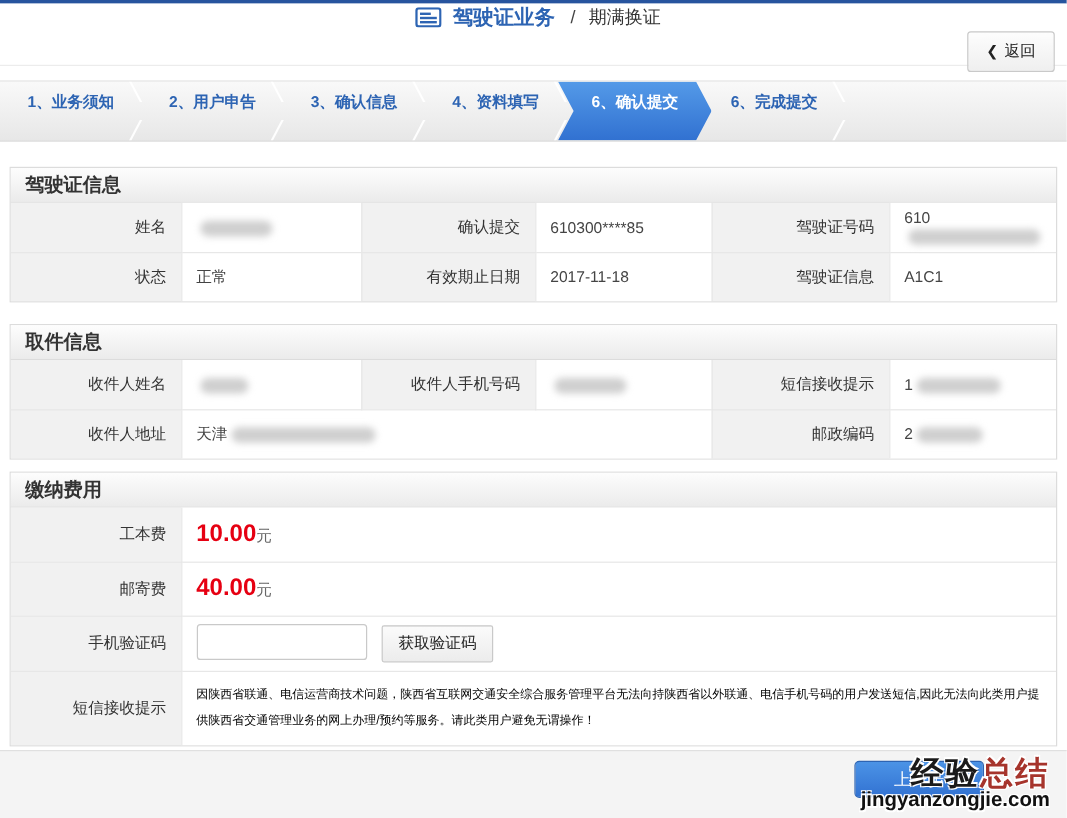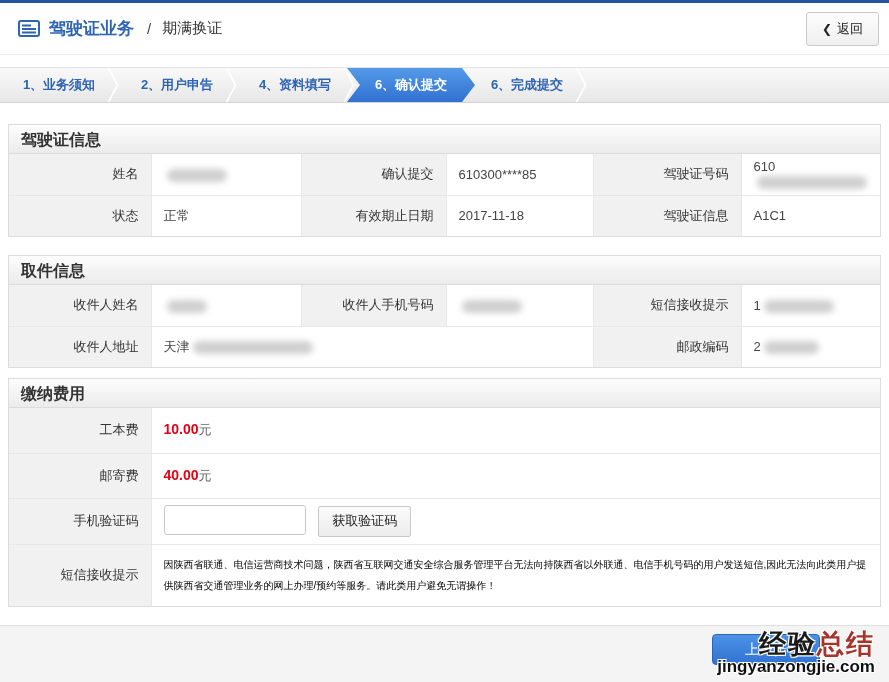--- a/index.html
+++ b/index.html
@@ -14,20 +14,21 @@
   
   .topline { height: 3px; background: #27549e; }
   
   .header {
     height: 52px;
     display: flex;
     align-items: center;
     padding: 0 10px 0 18px;
     background: #fff;
     border-bottom: 1px solid #ececec;
+    flex-direction: column;
   }
   .header-title { display: flex; align-items: center; gap: 9px; }
   .license-icon { width: 22px; height: 17px; display: inline-block; }
   .title-main { color: #2d64b3; font-weight: bold; font-size: 17px; }
   .title-divider { color: #444; font-size: 15px; margin: 0 2px 0 4px; }
   .title-sub { color: #333; font-size: 15px; }
   .back-btn {
     margin-left: auto;
     border: 1px solid #c9c9c9;
     background: linear-gradient(#fdfdfd, #efefef);
@@ -37,21 +38,21 @@
     color: #222;
     display: flex;
     align-items: center;
     gap: 5px;
     cursor: pointer;
   }
   .back-chevron { font-weight: bold; font-size: 12px; color: #222; }
   
   .steps {
     margin-top: 12px;
-    height: 36px;
+    height: 51px;
     background: linear-gradient(#f9f9f9, #e7e7e7);
     border-top: 1px solid #e3e3e3;
     border-bottom: 1px solid #d4d4d4;
     display: flex;
     align-items: stretch;
     overflow: hidden;
   }
   .step {
     flex: 0 0 118px;
     text-align: center;
@@ -98,21 +99,21 @@
   td { border: 1px solid #e7e7e7; height: 41px; padding: 0 12px; vertical-align: middle; }
   td:first-child { border-left: none; }
   td:last-child { border-right: none; }
   tr:first-child td { border-top: none; }
   tr:last-child td { border-bottom: none; }
   td.lbl { background: #f1f1f1; text-align: right; color: #333; }
   td.val { background: #fff; color: #444; }
   .fee-row td { height: 45px; }
   .code-row td { height: 46px; }
   .notice-row td { height: 62px; }
-  .amount { color: #e60012; font-weight: bold; font-size: 14px; margin-top: 12px; }
+  .amount { color: #e60012; font-weight: bold; font-size: 20px; margin-top: 12px; }
   .unit { color: #666; font-size: 13px; }
   
   .blob {
     display: inline-block;
     height: 13px;
     border-radius: 7px;
     background: #cfcfcf;
     filter: blur(3px);
     vertical-align: middle;
     margin-left: 3px;
@@ -211,20 +212,21 @@
   </div>
   <div class="back-btn">
     <span class="back-chevron">❮</span>
     <span>返回</span>
   </div>
 </div>
 
 <div class="steps">
   <div class="step"><span>1、业务须知</span></div>
   <div class="step"><span>2、用户申告</span></div>
+  <div class="step"><span>3、确认信息</span></div>
   <div class="step"><span>4、资料填写</span></div>
   <div class="step active"><span>6、确认提交</span></div>
   <div class="step"><span>6、完成提交</span></div>
 </div>
 
 <div class="content">
 
   <div class="section">
     <div class="section-title">驾驶证信息</div>
     <table>

